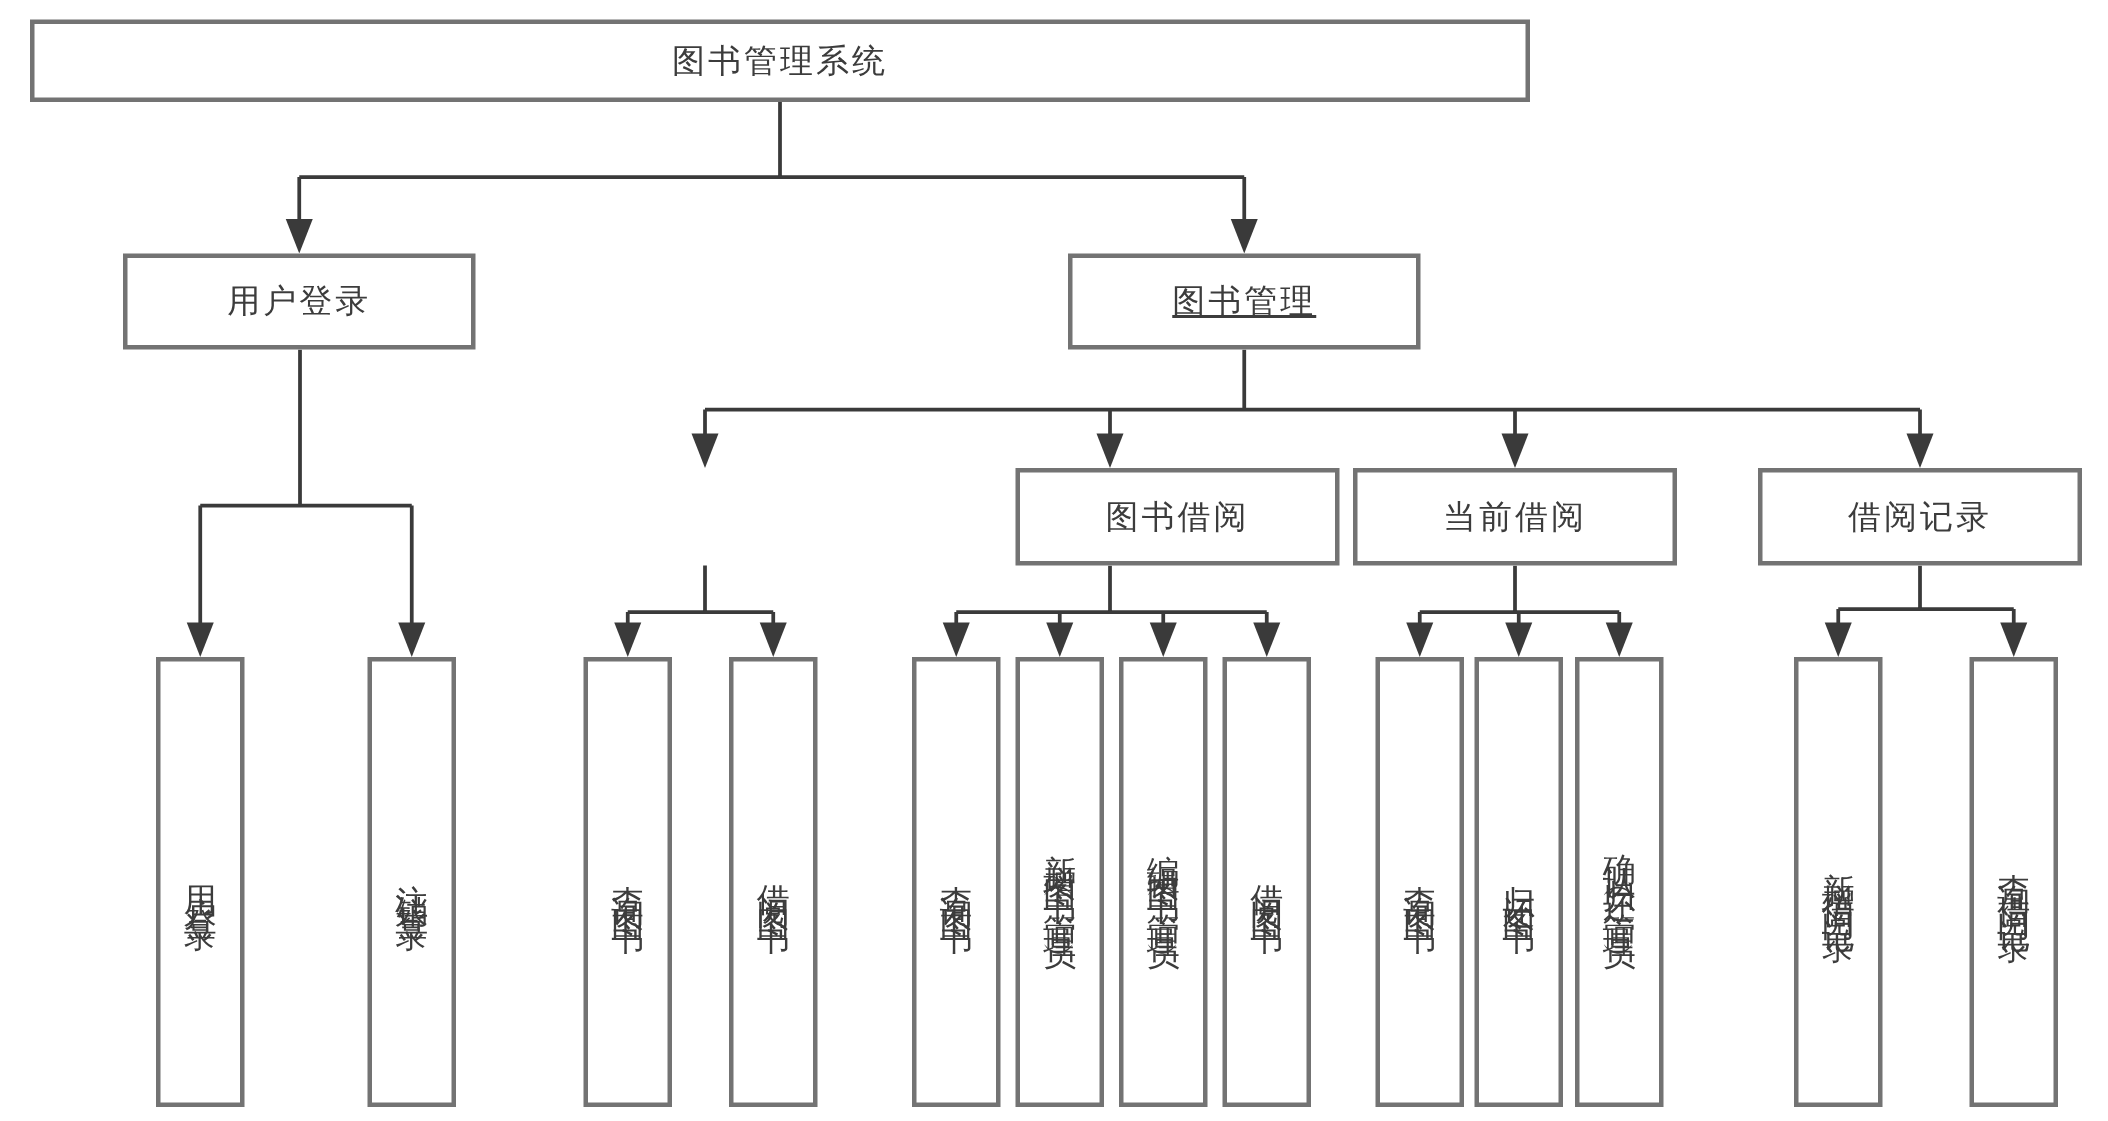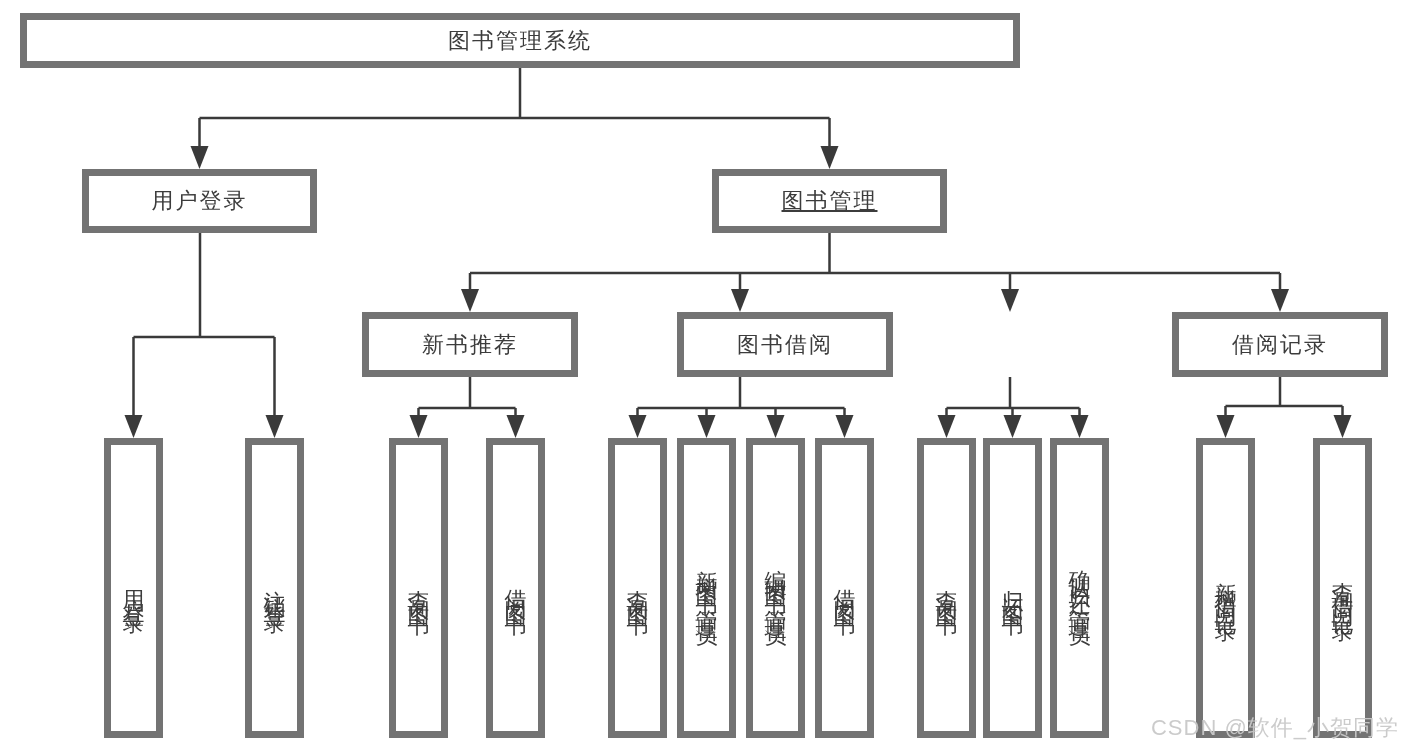--- a/index.html
+++ b/index.html
@@ -20,21 +20,21 @@
     left: 0;
     top: 0;
     width: 1405px;
     height: 747px;
     pointer-events: none;
   }
   .node {
     position: absolute;
     box-sizing: border-box;
     background: #ffffff;
-    border: 7px solid #737373;
+    border: 3px solid #737373;
     display: flex;
     align-items: center;
     justify-content: center;
     color: #3c3c3c;
     z-index: 2;
   }
   .hbox {
     font-size: 22px;
     letter-spacing: 2px;
     white-space: nowrap;
@@ -123,33 +123,32 @@
       <polygon points="1216.5,415 1234.5,415 1225.5,438"></polygon>
       <polygon points="1333.5,415 1351.5,415 1342.5,438"></polygon>
     </g>
   </svg>
 
   <div class="node hbox n-root">图书管理系统</div>
 
   <div class="node hbox n-user-login">用户登录</div>
   <div class="node hbox n-book-management">图书管理</div>
 
-  <div class="node hbox n-new-book">新书推荐</div>
   <div class="node hbox n-book-borrow">图书借阅</div>
+  <div class="node hbox n-current-borrow">当前借阅</div>
   <div class="node hbox n-borrow-records">借阅记录</div>
 
   <div class="node vbox leaf l-1">用户登录</div>
   <div class="node vbox leaf l-2">注销登录</div>
   <div class="node vbox leaf l-3">查询图书</div>
   <div class="node vbox leaf l-4">借阅图书</div>
   <div class="node vbox leaf l-5">查询图书</div>
   <div class="node vbox leaf l-6">新增图书（管理员）</div>
   <div class="node vbox leaf l-7">编辑图书（管理员）</div>
   <div class="node vbox leaf l-8">借阅图书</div>
   <div class="node vbox leaf l-9">查询图书</div>
   <div class="node vbox leaf l-10">归还图书</div>
   <div class="node vbox leaf l-11">确认归还（管理员）</div>
   <div class="node vbox leaf l-12">新增借阅记录</div>
   <div class="node vbox leaf l-13">查询借阅记录</div>
 
-  <div class="watermark">CSDN @软件_小贺同学</div>
 
 </div>
 
 </body></html>

